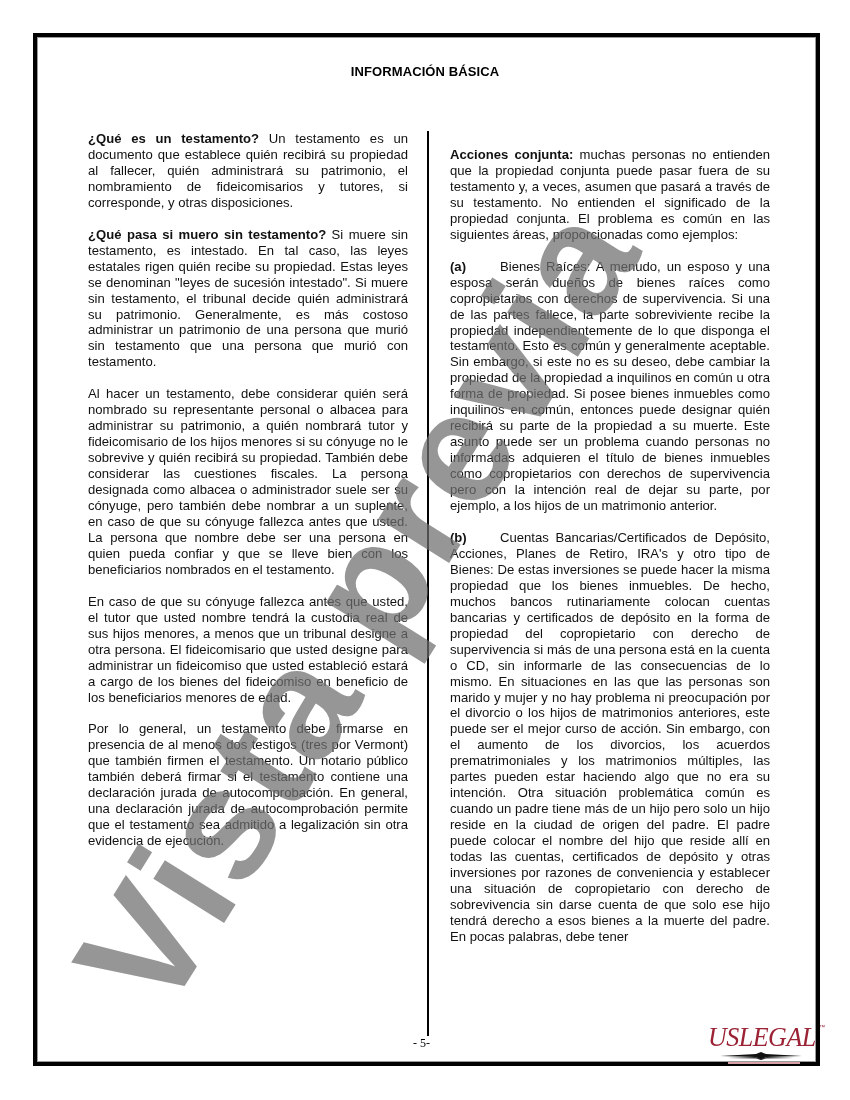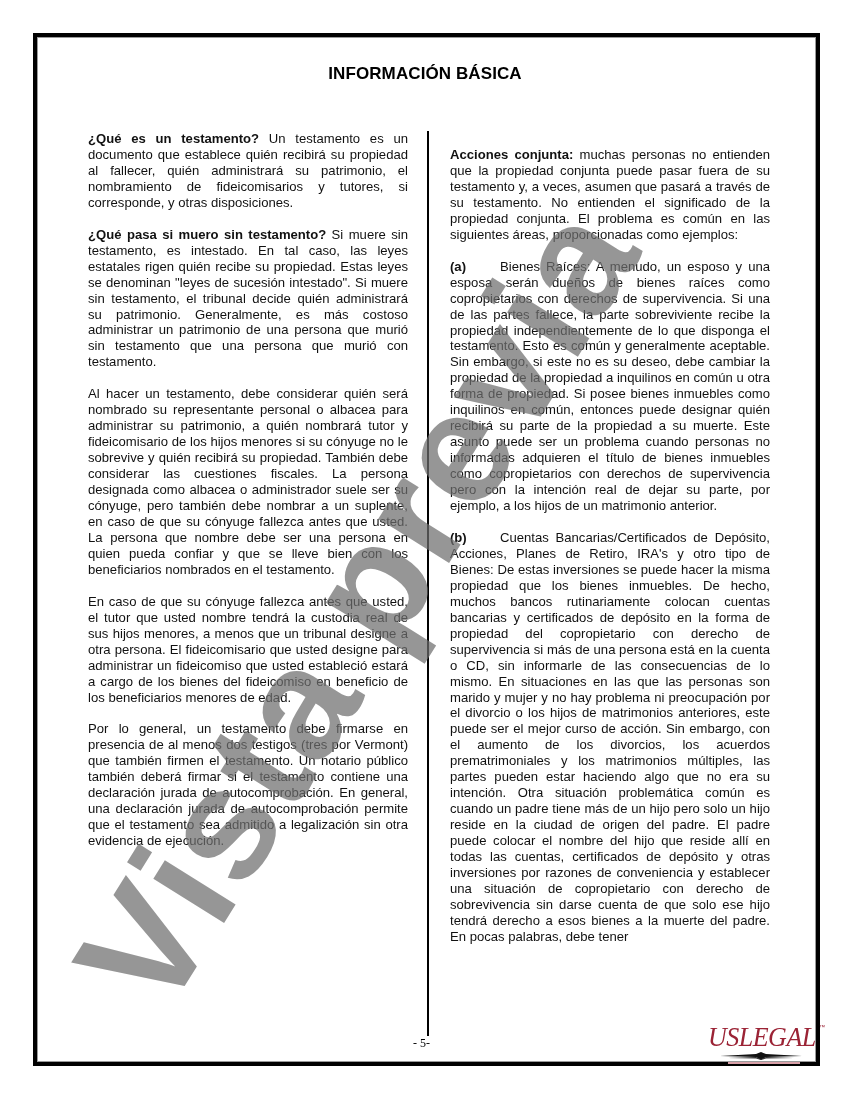--- a/index.html
+++ b/index.html
@@ -27,21 +27,21 @@
       background: #ffffff;
     }
     .title {
       position: absolute;
       left: 0;
       right: 0;
       top: 64px;
       text-align: center;
       font-family: "Liberation Sans", sans-serif;
       font-weight: bold;
-      font-size: 17px;
+      font-size: 13px;
       letter-spacing: 0.1px;
       color: #000000;
     }
     .column {
       position: absolute;
       top: 131px;
       width: 320px;
       font-size: 13.1px;
       line-height: 15.95px;
       text-align: justify;

